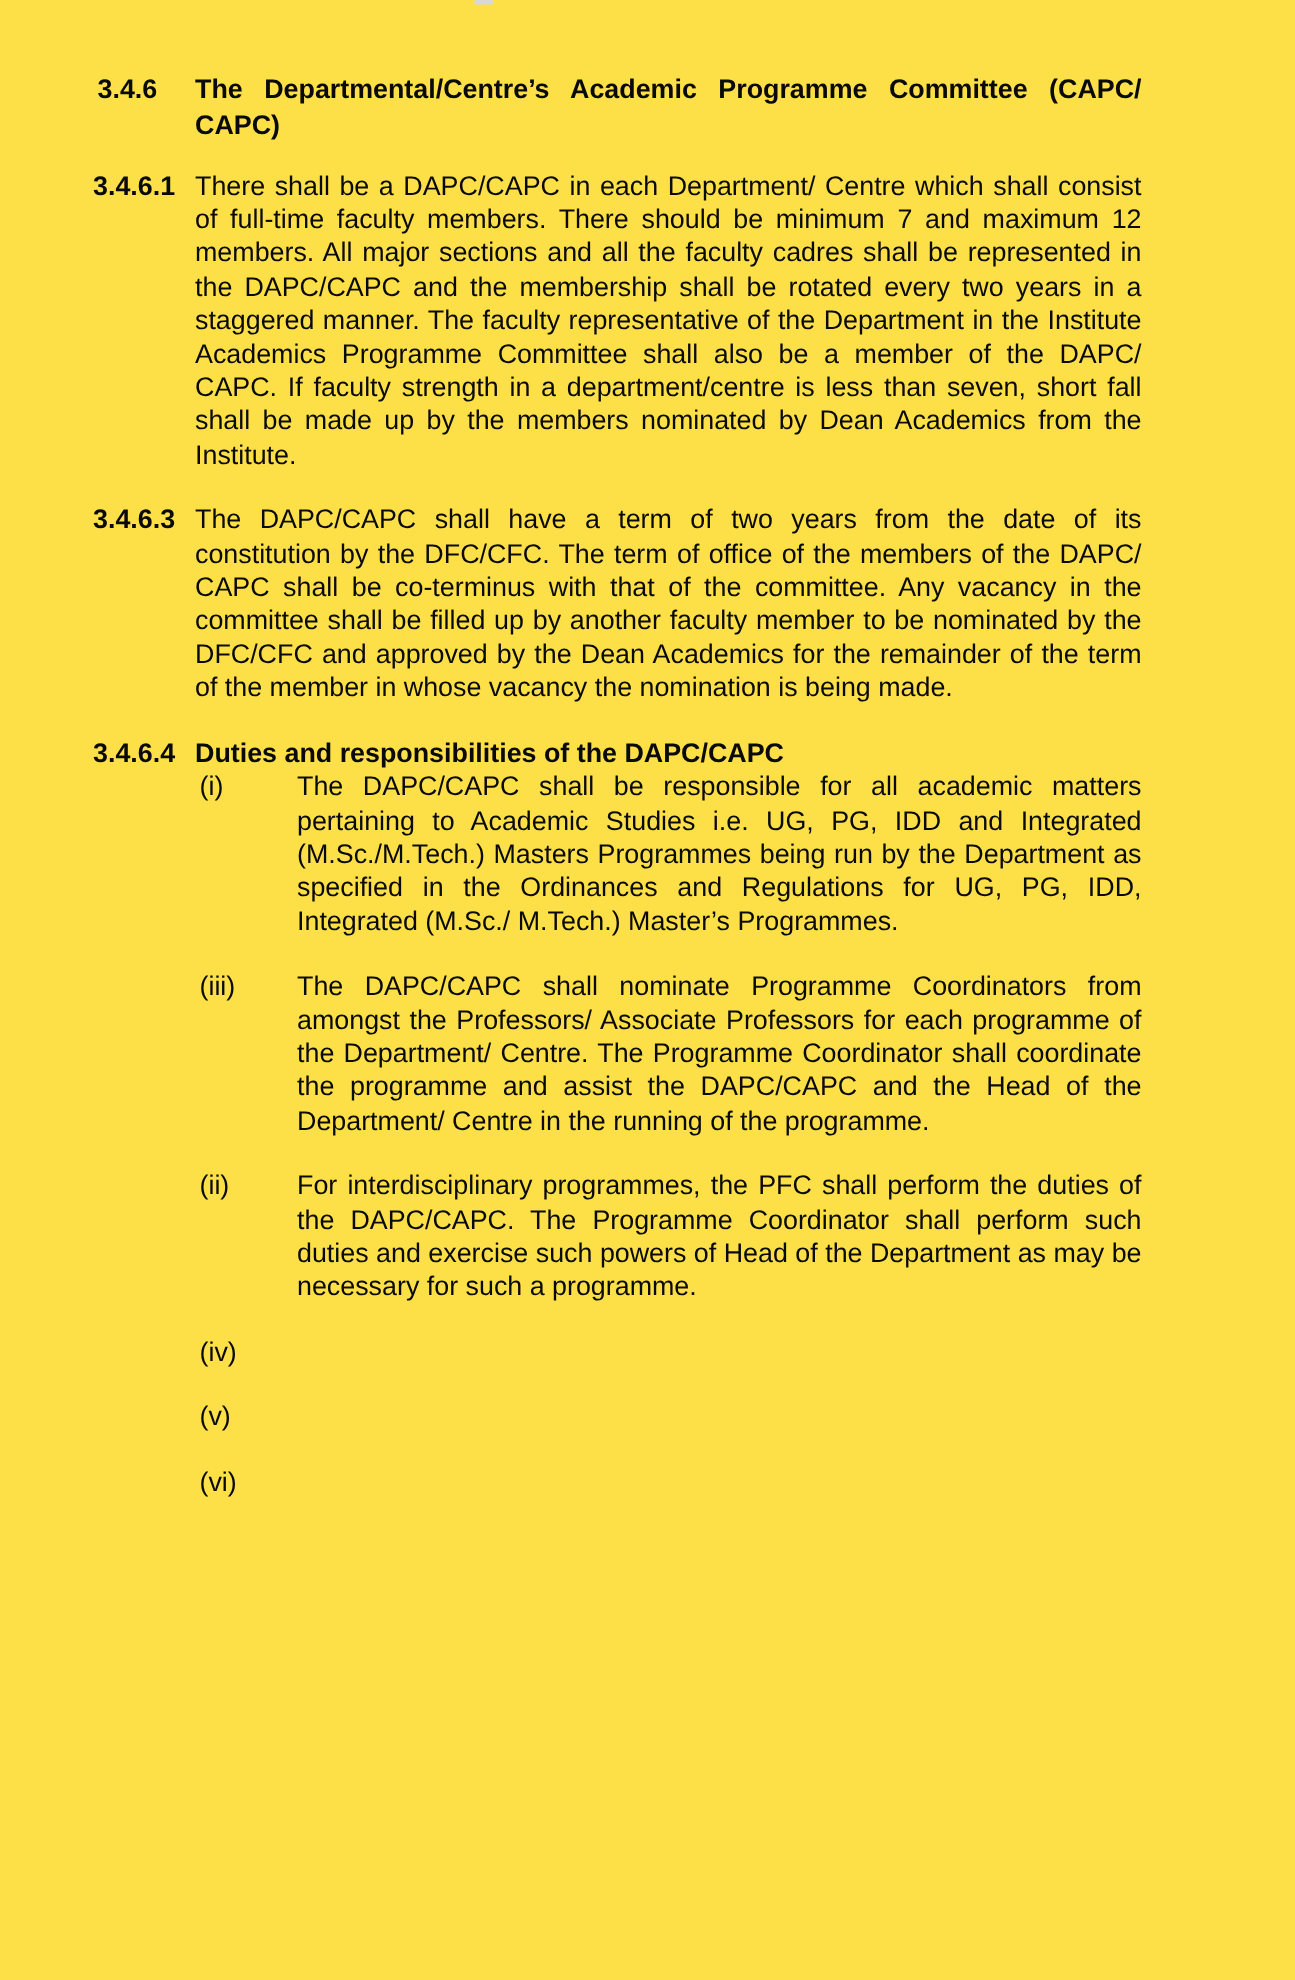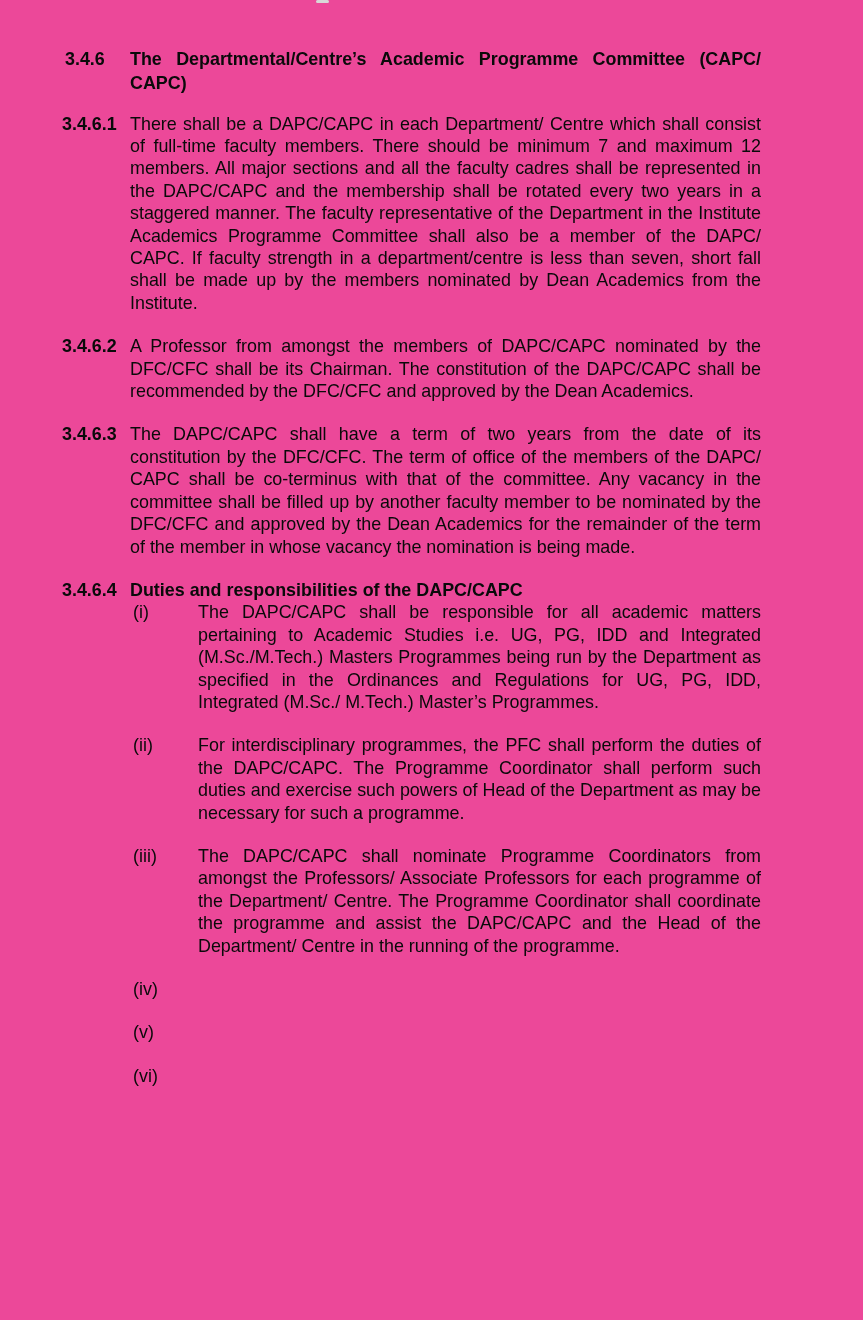--- a/index.html
+++ b/index.html
@@ -5,21 +5,21 @@
   html, body {
     margin: 0;
     padding: 0;
     background: #ffffff;
   }
   .page {
     position: relative;
     width: 863px;
     height: 1320px;
     margin: 0 auto;
-    background: #ec4899;
+    background: #fde047;
     color: #0a0a0a;
     font-family: "Liberation Sans", "DejaVu Sans", sans-serif;
     font-size: 17.9px;
     line-height: 22.4px;
     box-sizing: border-box;
     padding: 48px 102px 0 62px;
     overflow: hidden;
   }
   .artifact {
     position: absolute;
@@ -73,48 +73,44 @@
   <section class="block sec-heading">
     <span class="num">3.4.6</span>
     <div class="txt">The Departmental/​Centre’s Academic Programme Committee (CAPC/​CAPC)</div>
   </section>
 
   <section class="block clause">
     <span class="num">3.4.6.1</span>
     <div class="txt">There shall be a DAPC/​CAPC in each Department/​ Centre which shall consist of full-time faculty members. There should be minimum 7 and maximum 12 members. All major sections and all the faculty cadres shall be represented in the DAPC/​CAPC and the membership shall be rotated every two years in a staggered manner. The faculty representative of the Department in the Institute Academics Programme Committee shall also be a member of the DAPC/​CAPC. If faculty strength in a department/​centre is less than seven, short fall shall be made up by the members nominated by Dean Academics from the Institute.</div>
   </section>
 
-  <section class="block clause">
-    <span class="num">3.4.6.2</span>
-    <div class="txt">A Professor from amongst the members of DAPC/​CAPC nominated by the DFC/​CFC shall be its Chairman. The constitution of the DAPC/​CAPC shall be recommended by the DFC/​CFC and approved by the Dean Academics.</div>
-  </section>
 
   <section class="block clause">
     <span class="num">3.4.6.3</span>
     <div class="txt">The DAPC/​CAPC shall have a term of two years from the date of its constitution by the DFC/​CFC. The term of office of the members of the DAPC/​CAPC shall be co-terminus with that of the committee. Any vacancy in the committee shall be filled up by another faculty member to be nominated by the DFC/​CFC and approved by the Dean Academics for the remainder of the term of the member in whose vacancy the nomination is being made.</div>
   </section>
 
   <section class="block sub-heading">
     <span class="num">3.4.6.4</span>
     <div class="txt">Duties and responsibilities of the DAPC/​CAPC</div>
   </section>
 
   <section class="duty">
     <span class="label">(i)</span>
     <div class="txt">The DAPC/​CAPC shall be responsible for all academic matters pertaining to Academic Studies i.e. UG, PG, IDD and Integrated (M.Sc./​M.Tech.) Masters Programmes being run by the Department as specified in the Ordinances and Regulations for UG, PG, IDD, Integrated (M.Sc./​ M.Tech.) Master’s Programmes.</div>
   </section>
 
   <section class="duty">
-    <span class="label">(ii)</span>
-    <div class="txt">For interdisciplinary programmes, the PFC shall perform the duties of the DAPC/​CAPC. The Programme Coordinator shall perform such duties and exercise such powers of Head of the Department as may be necessary for such a programme.</div>
+    <span class="label">(iii)</span>
+    <div class="txt">The DAPC/​CAPC shall nominate Programme Coordinators from amongst the Professors/​ Associate Professors for each programme of the Department/​ Centre. The Programme Coordinator shall coordinate the programme and assist the DAPC/​CAPC and the Head of the Department/​ Centre in the running of the programme.</div>
   </section>
 
   <section class="duty">
-    <span class="label">(iii)</span>
-    <div class="txt">The DAPC/​CAPC shall nominate Programme Coordinators from amongst the Professors/​ Associate Professors for each programme of the Department/​ Centre. The Programme Coordinator shall coordinate the programme and assist the DAPC/​CAPC and the Head of the Department/​ Centre in the running of the programme.</div>
+    <span class="label">(ii)</span>
+    <div class="txt">For interdisciplinary programmes, the PFC shall perform the duties of the DAPC/​CAPC. The Programme Coordinator shall perform such duties and exercise such powers of Head of the Department as may be necessary for such a programme.</div>
   </section>
 
   <section class="duty">
     <span class="label">(iv)</span>
   </section>
 
   <section class="duty">
     <span class="label">(v)</span>
   </section>
 

